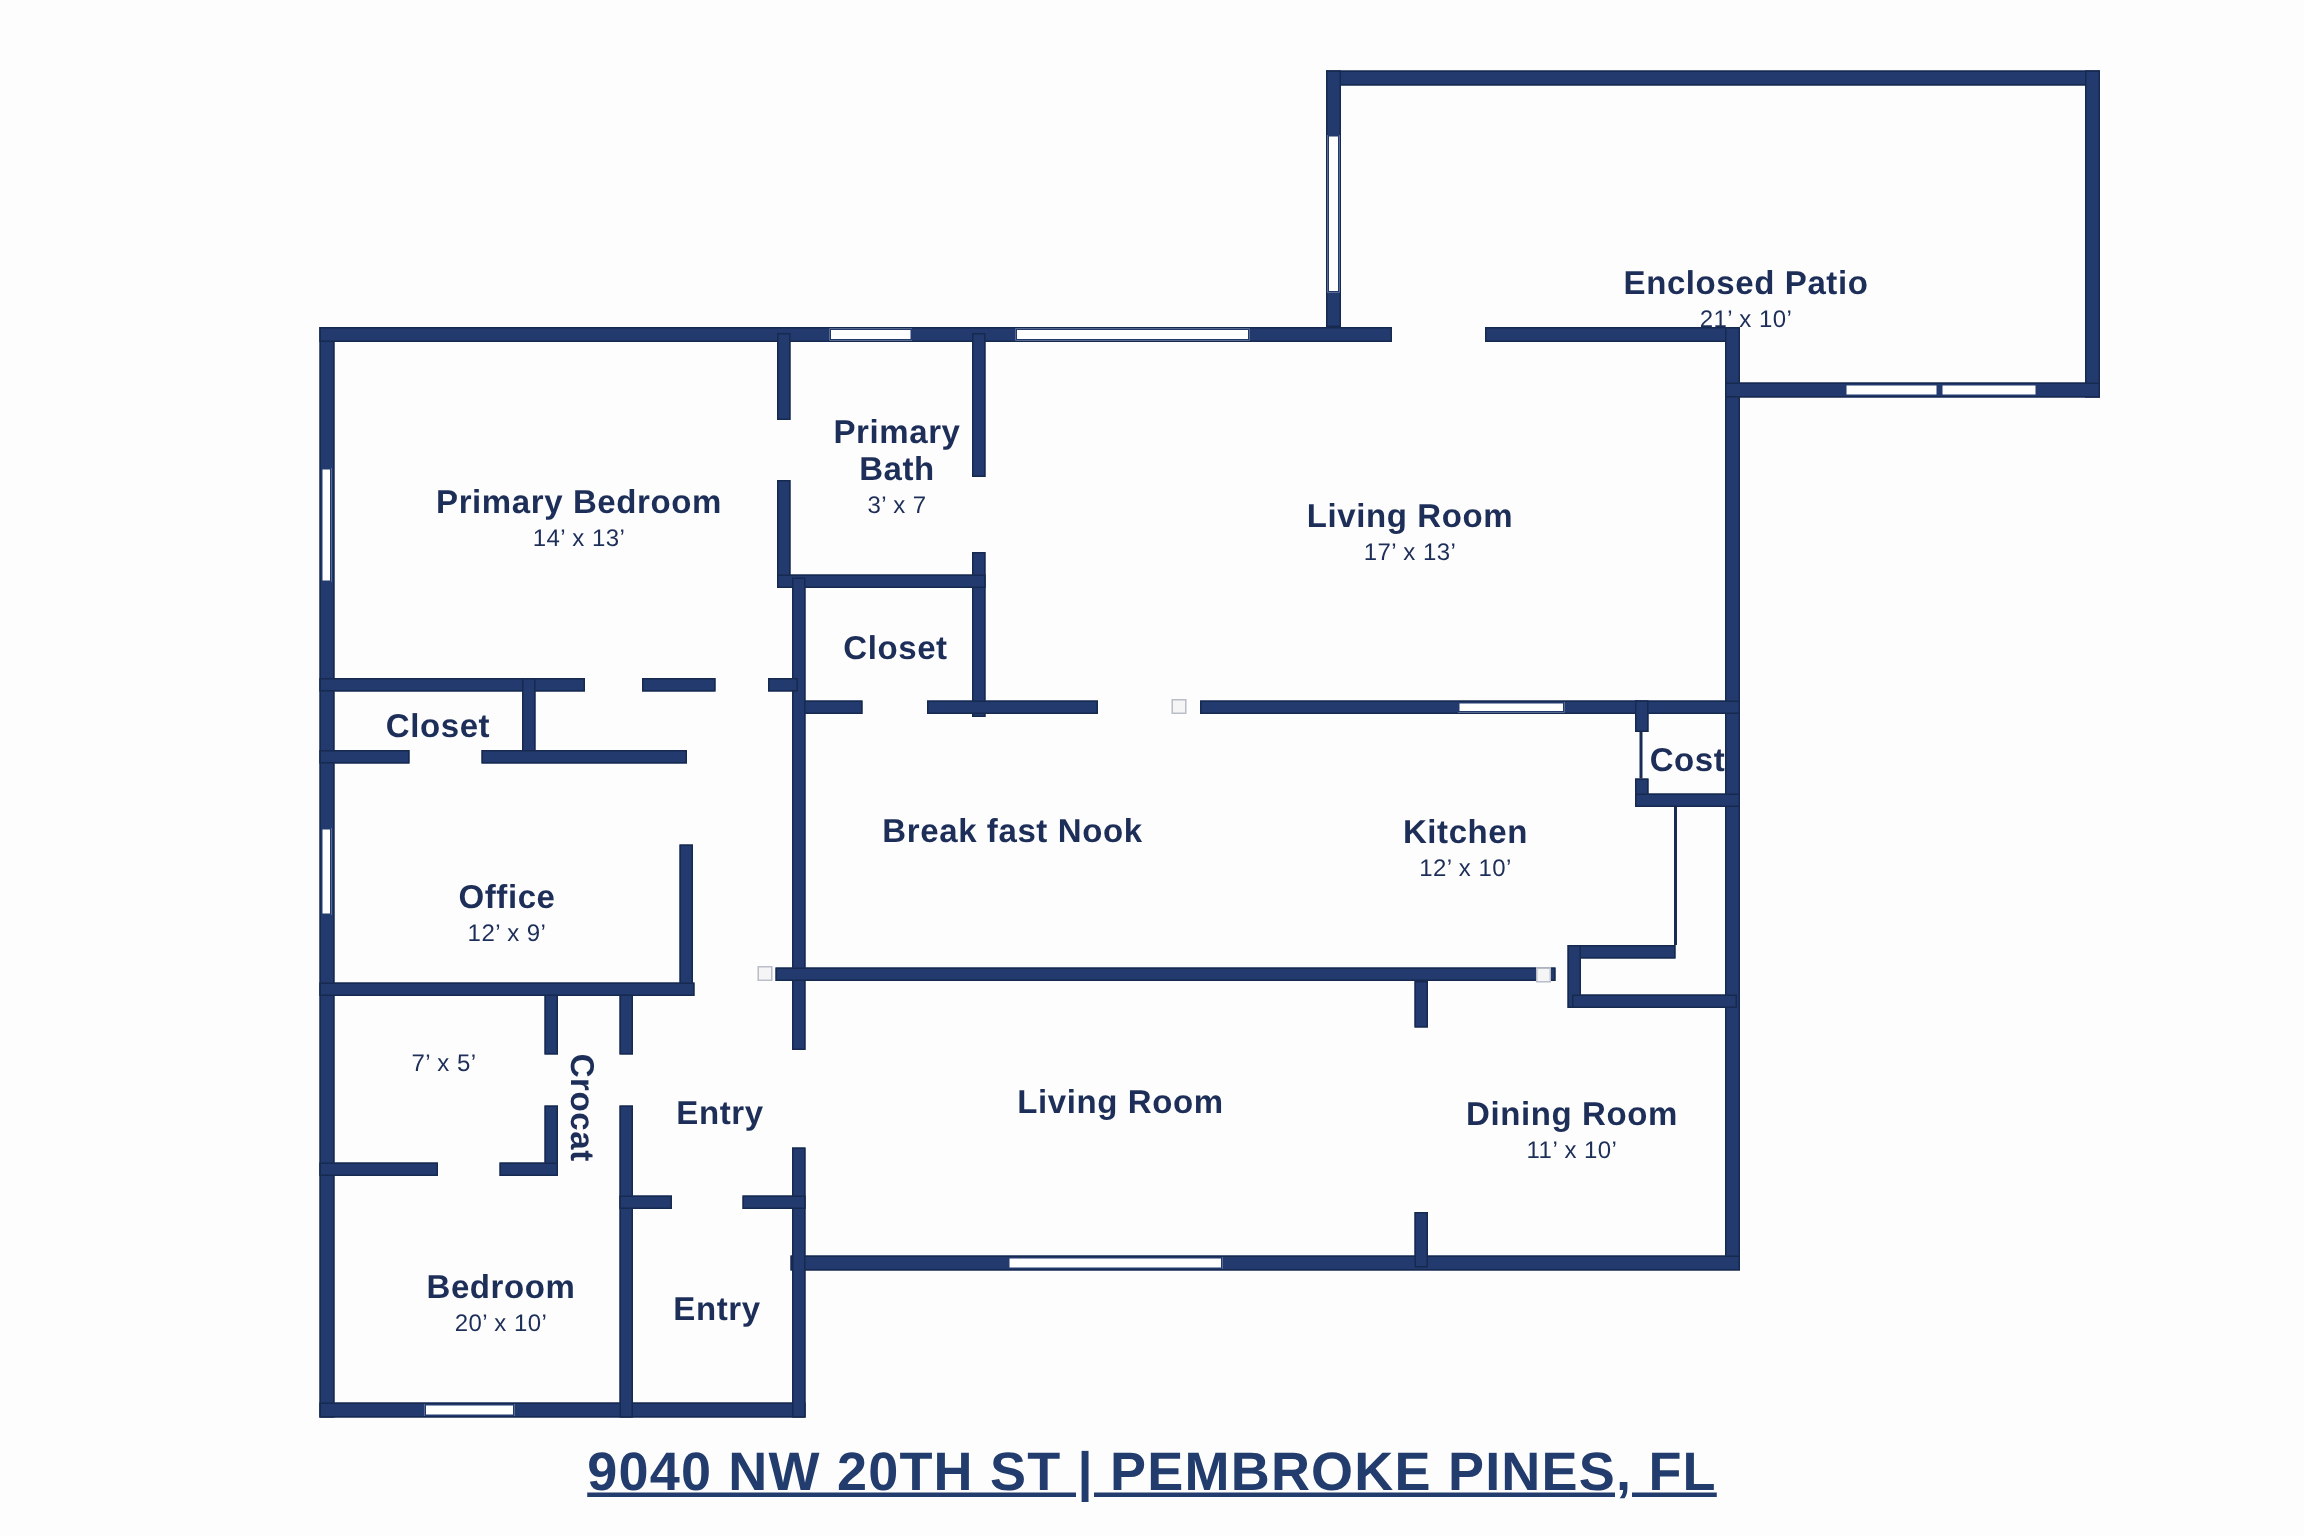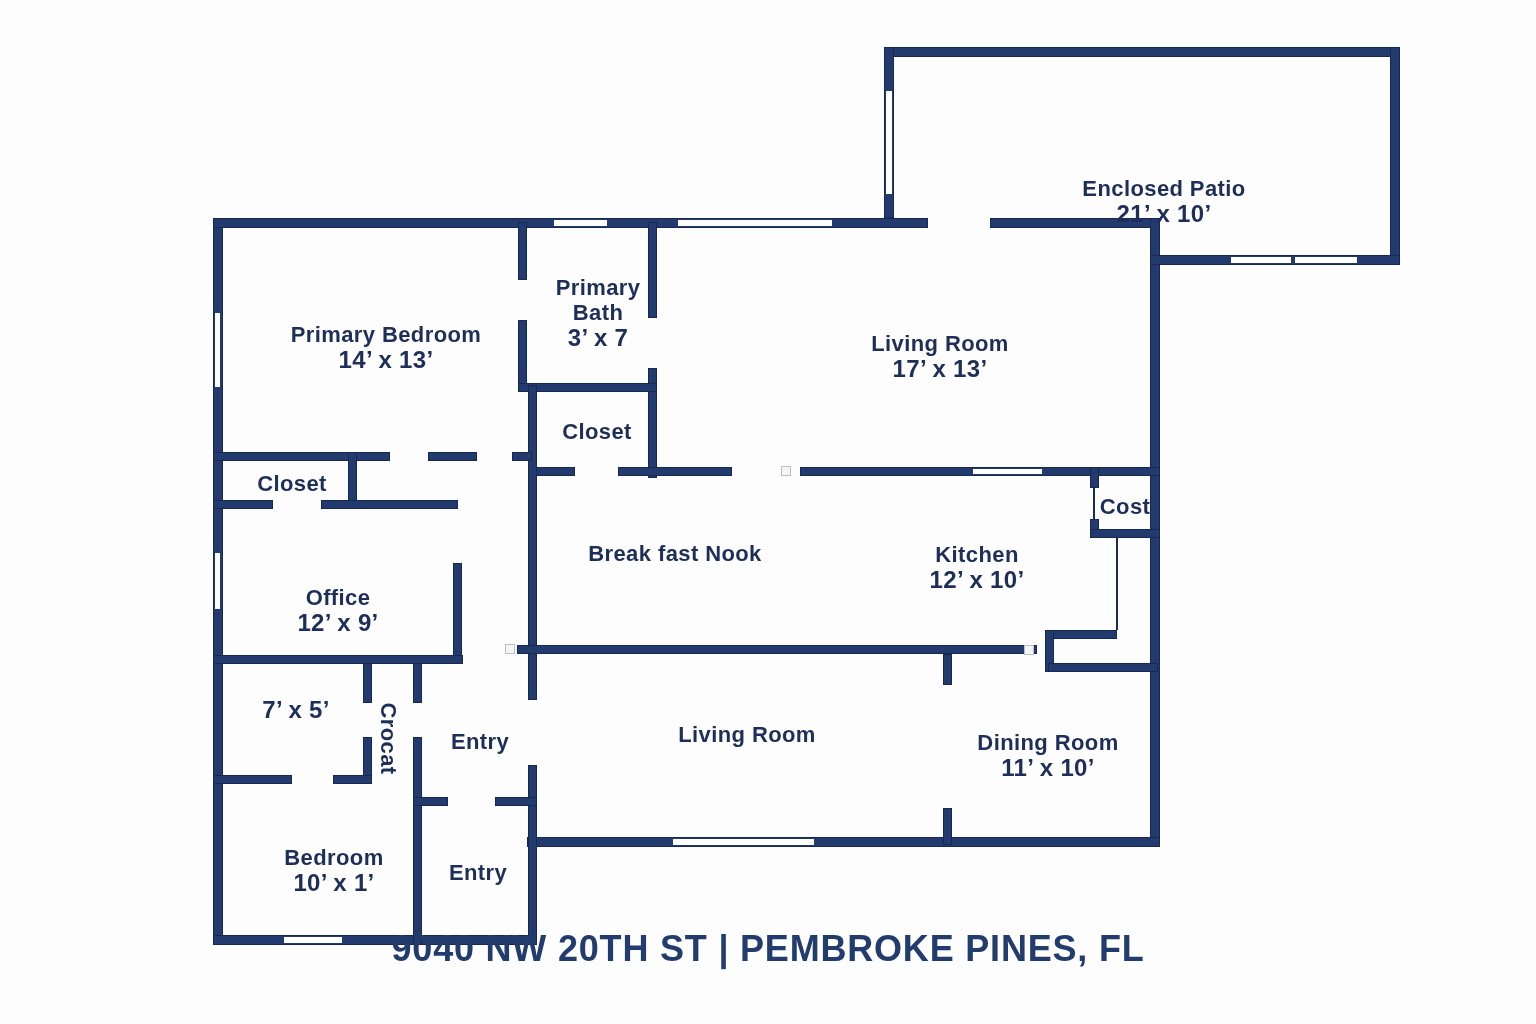--- a/index.html
+++ b/index.html
@@ -40,22 +40,22 @@
     color:#1d2e58;
     line-height:25px;
     pointer-events:none;
   }
   .room-label .rname{
     font-size:22px;
     font-weight:700;
     letter-spacing:0.4px;
   }
   .room-label .rdims{
-    font-size:24px;
-    font-weight:700;
+    font-size:16px;
+    font-weight:400;
     letter-spacing:0.3px;
   }
   .room-label.rot{
     width:200px;
     margin-left:-100px;
     transform:rotate(90deg);
     transform-origin:center center;
   }
   #address{
     position:absolute;
@@ -186,20 +186,20 @@
       </div>
       <div class="room-label" style="left: 747px; top: 722px;">
         <div class="rname">Living Room</div>
       </div>
       <div class="room-label" style="left: 1048px; top: 730px;">
         <div class="rname">Dining Room</div>
         <div class="rdims">11’ x 10’</div>
       </div>
       <div class="room-label" style="left: 334px; top: 845px;">
         <div class="rname">Bedroom</div>
-        <div class="rdims">10’ x 1’</div>
+        <div class="rdims">20’ x 10’</div>
       </div>
       <div class="room-label" style="left: 478px; top: 860px;">
         <div class="rname">Entry</div>
       </div>
     </div>
-  <div id="address" style="top: 928px;">9040 NW 20TH ST | PEMBROKE PINES, FL</div>
+  <div id="address" style="top: 960px; text-decoration: underline;">9040 NW 20TH ST | PEMBROKE PINES, FL</div>
 </div>
 
 </body></html>

